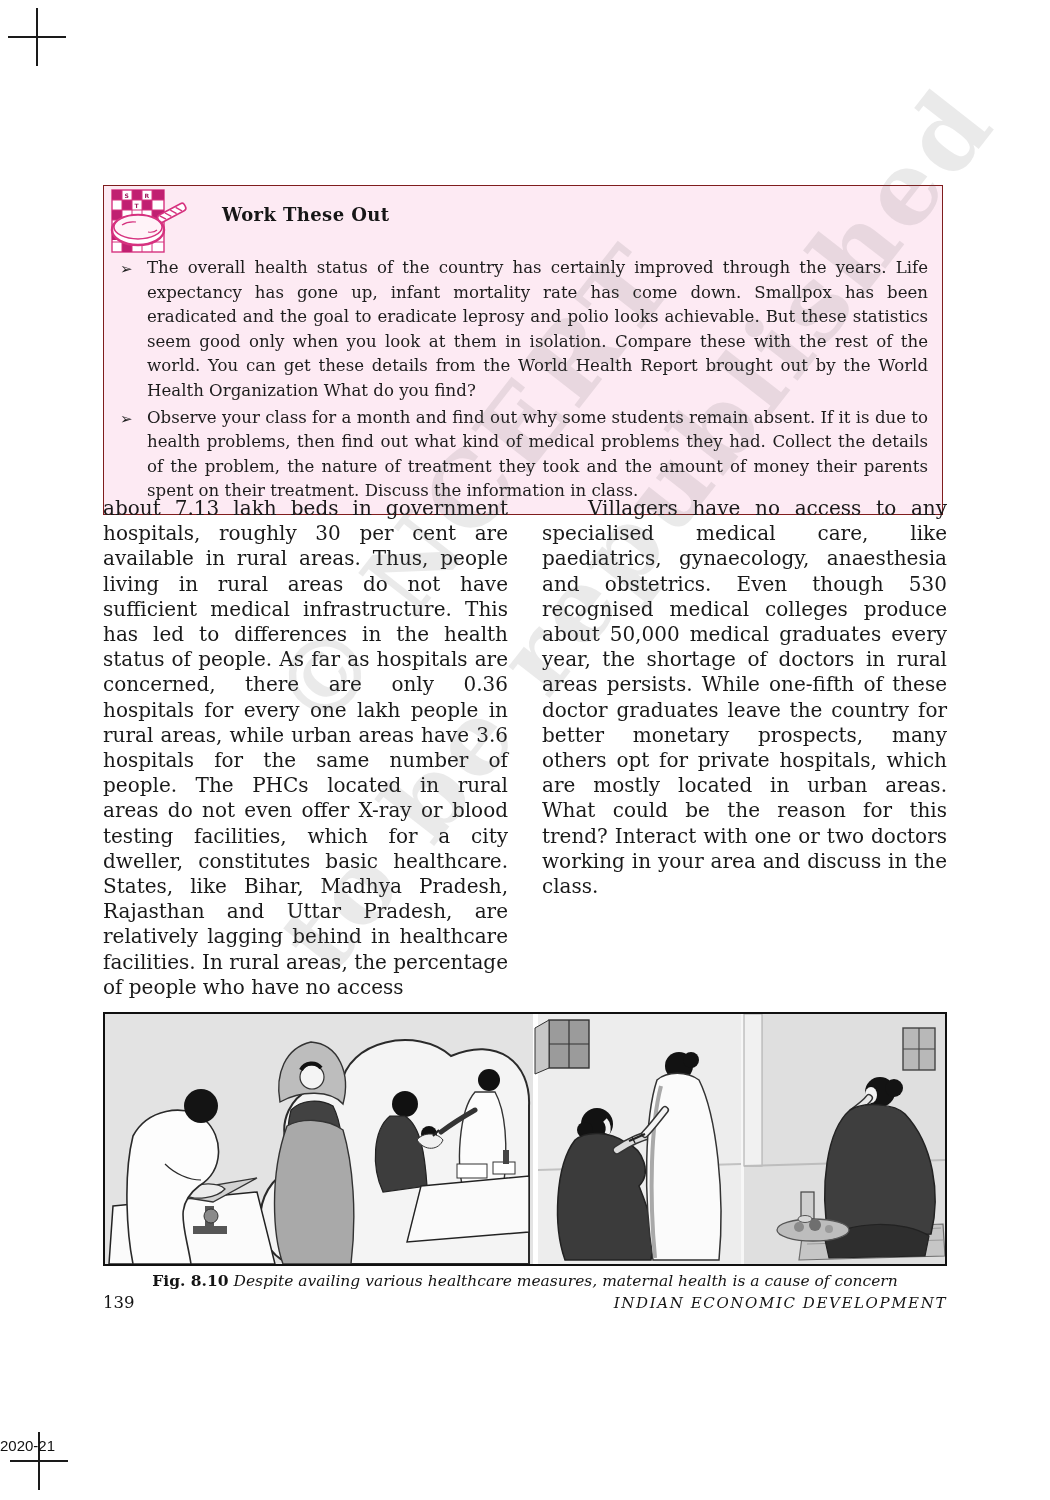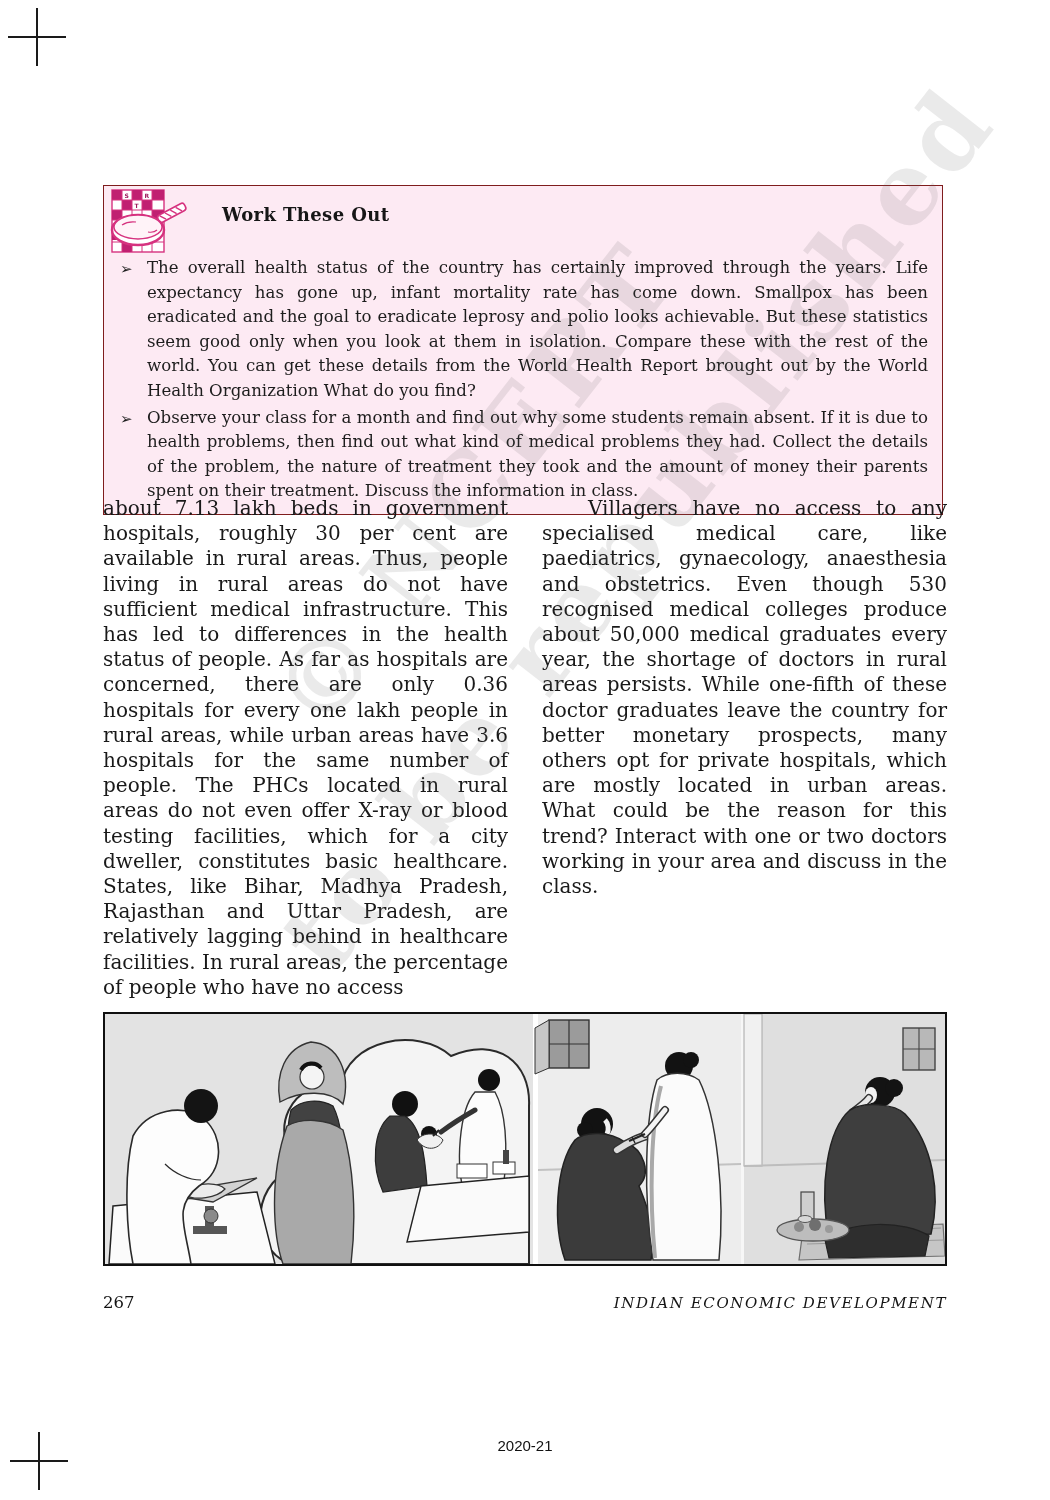--- a/index.html
+++ b/index.html
@@ -38,21 +38,21 @@
   .figure{position:absolute;left:103px;top:1012px;width:840px;height:250px;
           border:2px solid #101010;background:#e9e9e9;z-index:2;}
   .figure svg{display:block;}
   .caption{position:absolute;left:103px;top:1271px;width:844px;text-align:center;
            font-size:15.5px;color:#141414;z-index:2;}
   .caption .cap-label{font-weight:bold;font-style:normal;}
   .caption .cap-text{font-style:italic;}
   
   .folio{position:absolute;left:103px;top:1293px;font-size:16.5px;color:#141414;z-index:2;}
   .running-foot{position:absolute;right:103px;top:1294px;font-size:15px;letter-spacing:1.6px;color:#141414;z-index:2;font-style:italic;}
-  .yearmark{position:absolute;left:0;top:1437px;width:1050px;text-align:center;
+  .yearmark{position:absolute;left:0;top:1437px;width:1050px;
             font-family:"Liberation Sans","DejaVu Sans",sans-serif;font-size:15px;color:#111;z-index:2;}
 </style>
 </head>
 <body>
 
 <div class="page">
 
   <div class="crop crop-tl">
       <div class="h"></div>
       <div class="v"></div>
@@ -223,18 +223,21 @@
         <rect x="696" y="178" width="13" height="27" fill="#cfcfcf" stroke="#444" stroke-width="1.2"></rect>
         <ellipse cx="708" cy="216" rx="36" ry="11" fill="#bdbdbd" stroke="#555" stroke-width="1.3"></ellipse>
         <circle cx="694" cy="213" r="5" fill="#8a8a8a"></circle>
         <circle cx="710" cy="211" r="6" fill="#6f6f6f"></circle>
         <circle cx="724" cy="215" r="4" fill="#9a9a9a"></circle>
         <ellipse cx="700" cy="205" rx="7" ry="3.5" fill="#d8d8d8" stroke="#555" stroke-width="1"></ellipse>
       </g>
     </svg>
   </div>
 
-
-  <div class="folio">267</div>
+  <div class="caption">
+    <span class="cap-label">Fig. 8.10</span><span class="cap-text"> Despite availing various healthcare measures, maternal health is a cause of concern</span>
+  </div>
+
+  <div class="folio">139</div>
   <div class="running-foot">INDIAN ECONOMIC DEVELOPMENT</div>
   <div class="yearmark">2020-21</div>
 
 </div>
 
 </body></html>

